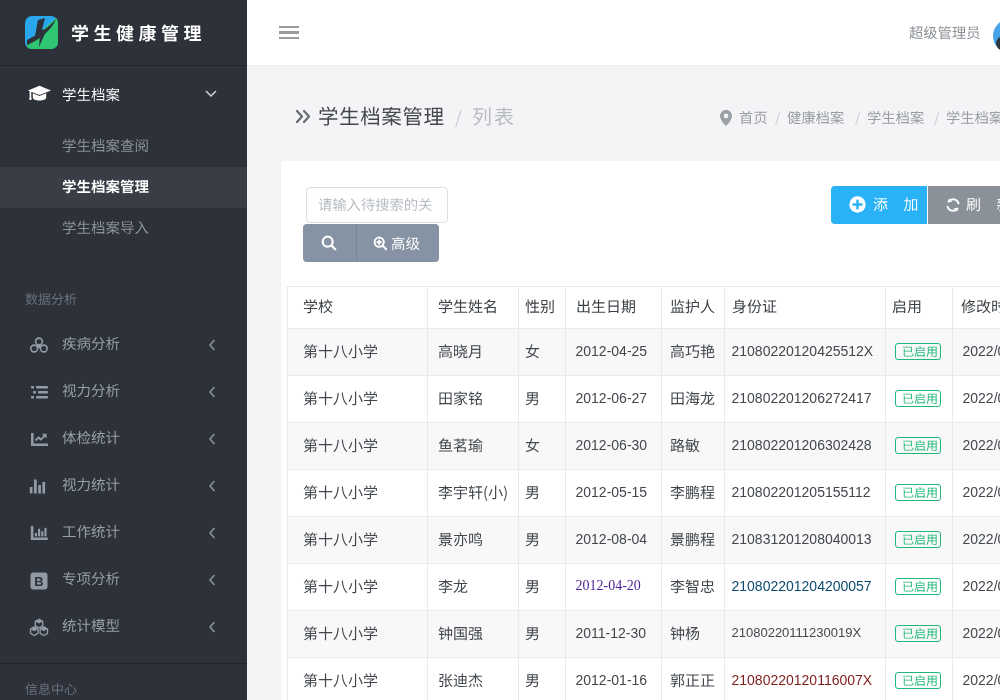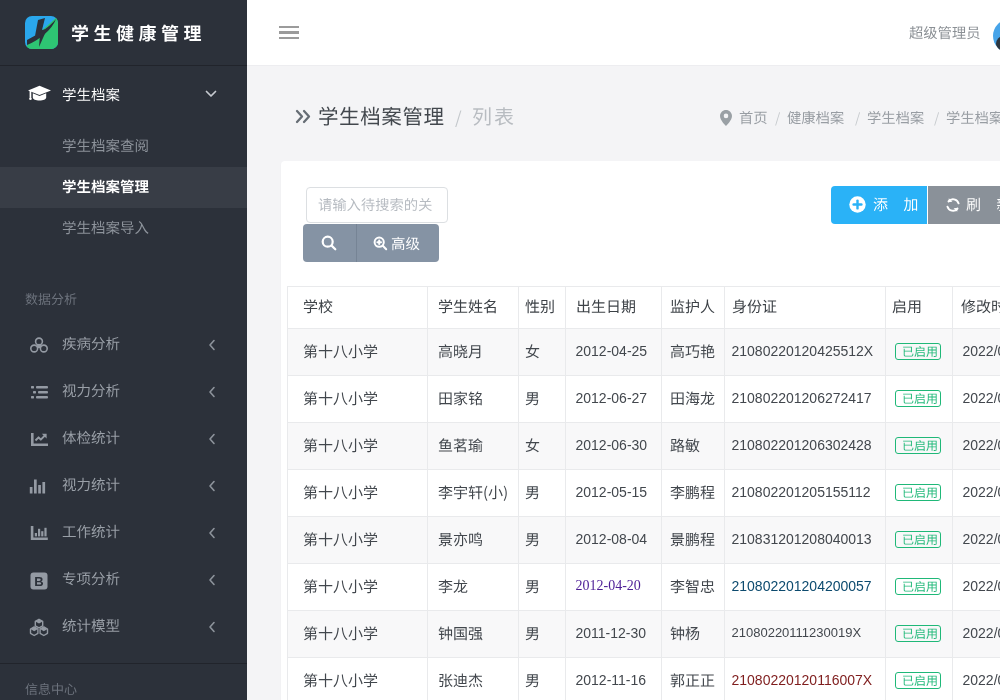--- a/index.html
+++ b/index.html
@@ -874,21 +874,21 @@
       <use href="#r5f20" x="0"></use>
       <use href="#r8fea" x="1000"></use>
       <use href="#r6770" x="2000"></use>
     </g>
   </svg>
 <svg style="position:absolute;left:525px;top:672.5px;overflow:visible" width="15" height="20">
     <g fill="#42474d" transform="matrix(0.015000,0,0,-0.015000,0,13)">
       <use href="#r7537" x="0"></use>
     </g>
   </svg>
-<div style="position:absolute;left:575.5px;top:672px;white-space:nowrap;font-family:'Liberation Sans',sans-serif;font-size:14px;color:#42474d">2012-11-16</div>
+<div style="position:absolute;left:575.5px;top:672px;white-space:nowrap;font-family:'Liberation Sans',sans-serif;font-size:14px;color:#42474d">2012-01-16</div>
 <svg style="position:absolute;left:670px;top:672.5px;overflow:visible" width="45" height="20">
     <g fill="#42474d" transform="matrix(0.015000,0,0,-0.015000,0,13)">
       <use href="#r90ed" x="0"></use>
       <use href="#r6b63" x="1000"></use>
       <use href="#r6b63" x="2000"></use>
     </g>
   </svg>
 <div style="position:absolute;left:731.5px;top:672px;white-space:nowrap;font-family:'Liberation Sans',sans-serif;font-size:14px;color:#7f1d1d">21080220120116007X</div>
 <div style="position:absolute;left:894.5px;top:671.5px;width:46.5px;height:17px;border:1px solid #1fb878;border-radius:3px;box-sizing:border-box"></div>
 <svg style="position:absolute;left:901.5px;top:673.5px;overflow:visible" width="36" height="16">

